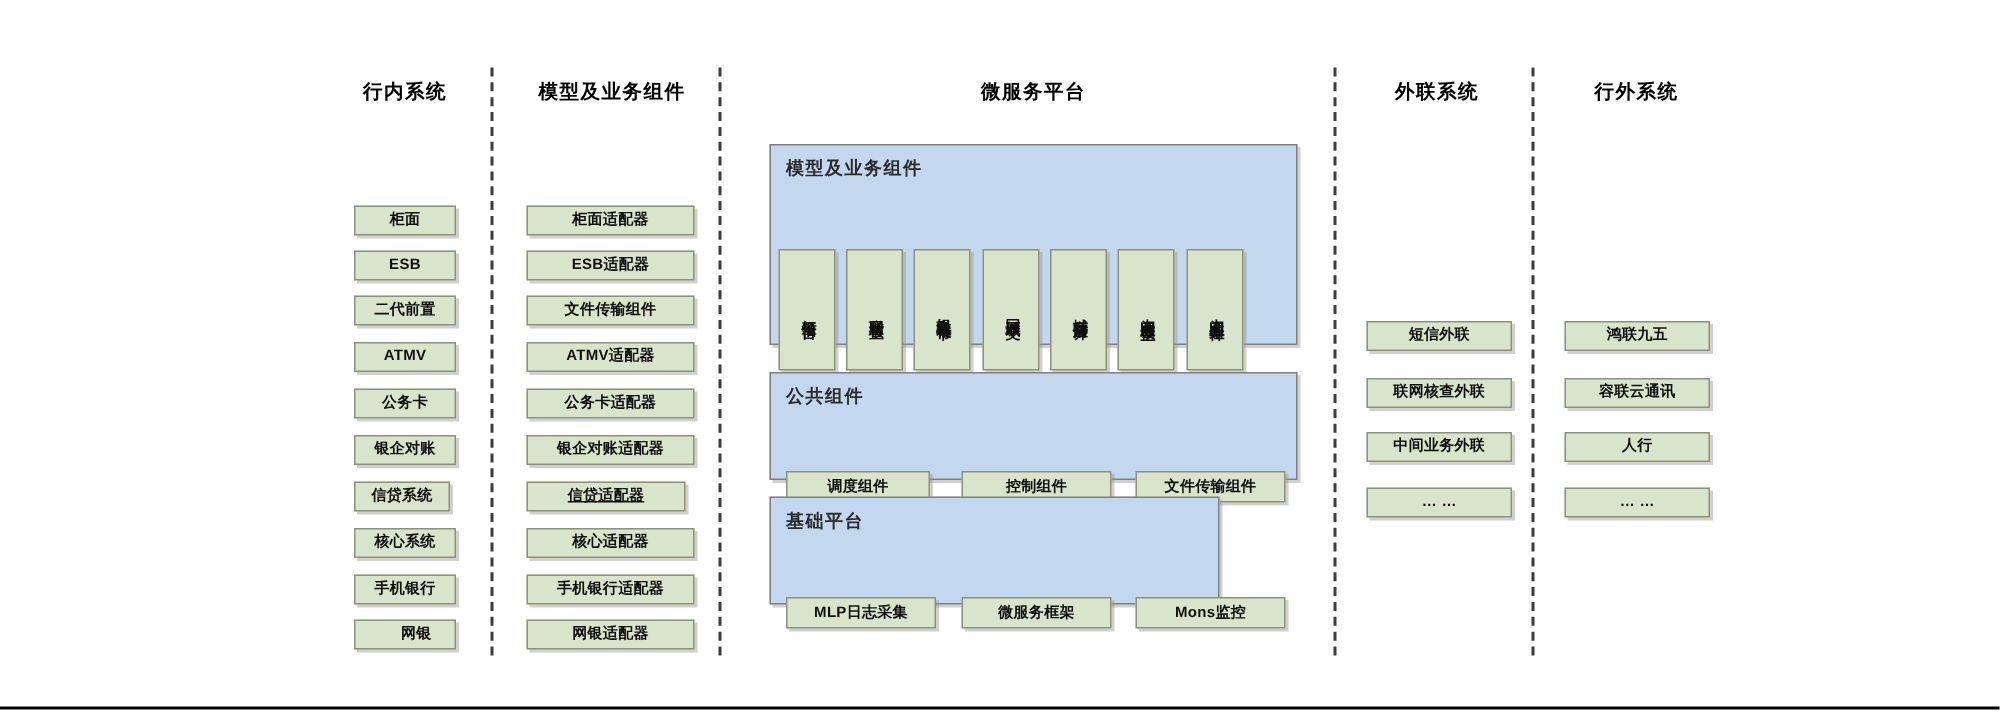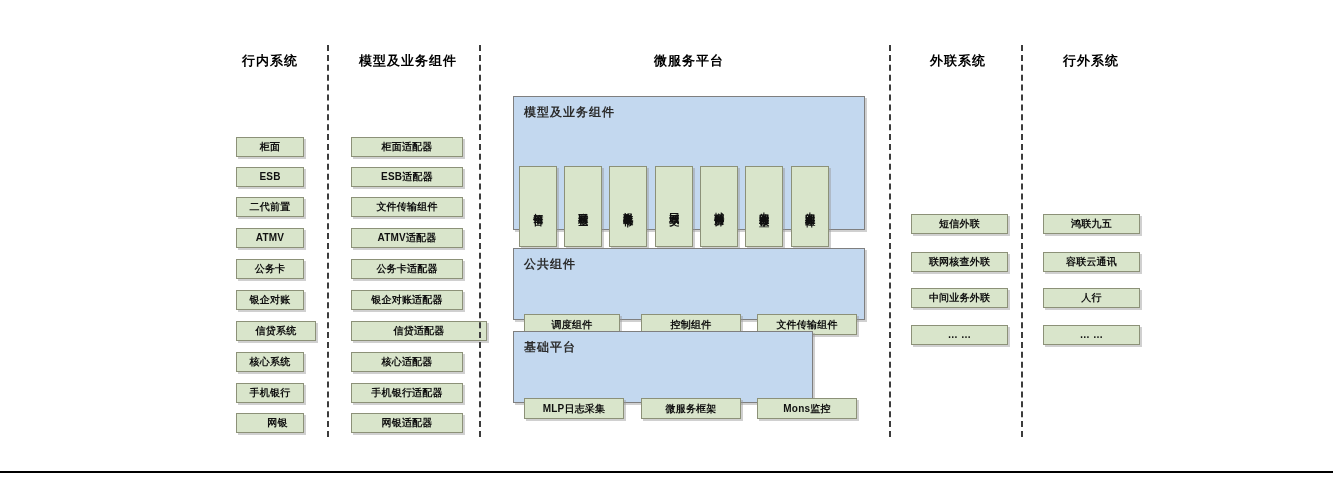--- a/index.html
+++ b/index.html
@@ -101,36 +101,36 @@
 <div id="canvas">
 
   <div class="col-title" style="left:205px; top:52px; width:130px;">行内系统</div>
 
   <div class="box" style="left:236px; top:109px; width:68px; height:20px;">柜面</div>
   <div class="box" style="left:236px; top:139px; width:68px; height:20px;">ESB</div>
   <div class="box" style="left:236px; top:169px; width:68px; height:20px;">二代前置</div>
   <div class="box" style="left:236px; top:200px; width:68px; height:20px;">ATMV</div>
   <div class="box" style="left:236px; top:231px; width:68px; height:20px;">公务卡</div>
   <div class="box" style="left:236px; top:262px; width:68px; height:20px;">银企对账</div>
-  <div class="box" style="left:236px; top:293px; width:80px; height:20px;">信贷系统</div>
+  <div class="box" style="left:236px; top:293px; width:64px; height:20px;">信贷系统</div>
   <div class="box" style="left:236px; top:324px; width:68px; height:20px;">核心系统</div>
   <div class="box" style="left:236px; top:355px; width:68px; height:20px;">手机银行</div>
   <div class="box" style="left:236px; top:385px; width:68px; height:20px;padding-left:15px;">网银</div>
 
   <div class="vsep" style="left:327px; top:45px; height:392px;"></div>
 
   <div class="col-title" style="left:336px; top:52px; width:144px;">模型及业务组件</div>
 
   <div class="box" style="left:351px; top:109px; width:112px; height:20px;">柜面适配器</div>
   <div class="box" style="left:351px; top:139px; width:112px; height:20px;">ESB适配器</div>
   <div class="box" style="left:351px; top:169px; width:112px; height:20px;">文件传输组件</div>
   <div class="box" style="left:351px; top:200px; width:112px; height:20px;">ATMV适配器</div>
   <div class="box" style="left:351px; top:231px; width:112px; height:20px;">公务卡适配器</div>
   <div class="box" style="left:351px; top:262px; width:112px; height:20px;">银企对账适配器</div>
-  <div class="box" style="left:351px; top:293px; width:136px; height:20px;">信贷适配器</div>
+  <div class="box" style="left:351px; top:293px; width:106px; height:20px;text-decoration:underline;">信贷适配器</div>
   <div class="box" style="left:351px; top:324px; width:112px; height:20px;">核心适配器</div>
   <div class="box" style="left:351px; top:355px; width:112px; height:20px;">手机银行适配器</div>
   <div class="box" style="left:351px; top:385px; width:112px; height:20px;">网银适配器</div>
 
   <div class="vsep" style="left:479px; top:45px; height:392px;"></div>
 
   <div class="col-title" style="left:513px; top:52px; width:352px;">微服务平台</div>
 
   <div class="panel" style="left:513px; top:96px; width:352px; height:134px;">
     <div class="panel-title">模型及业务组件</div>

